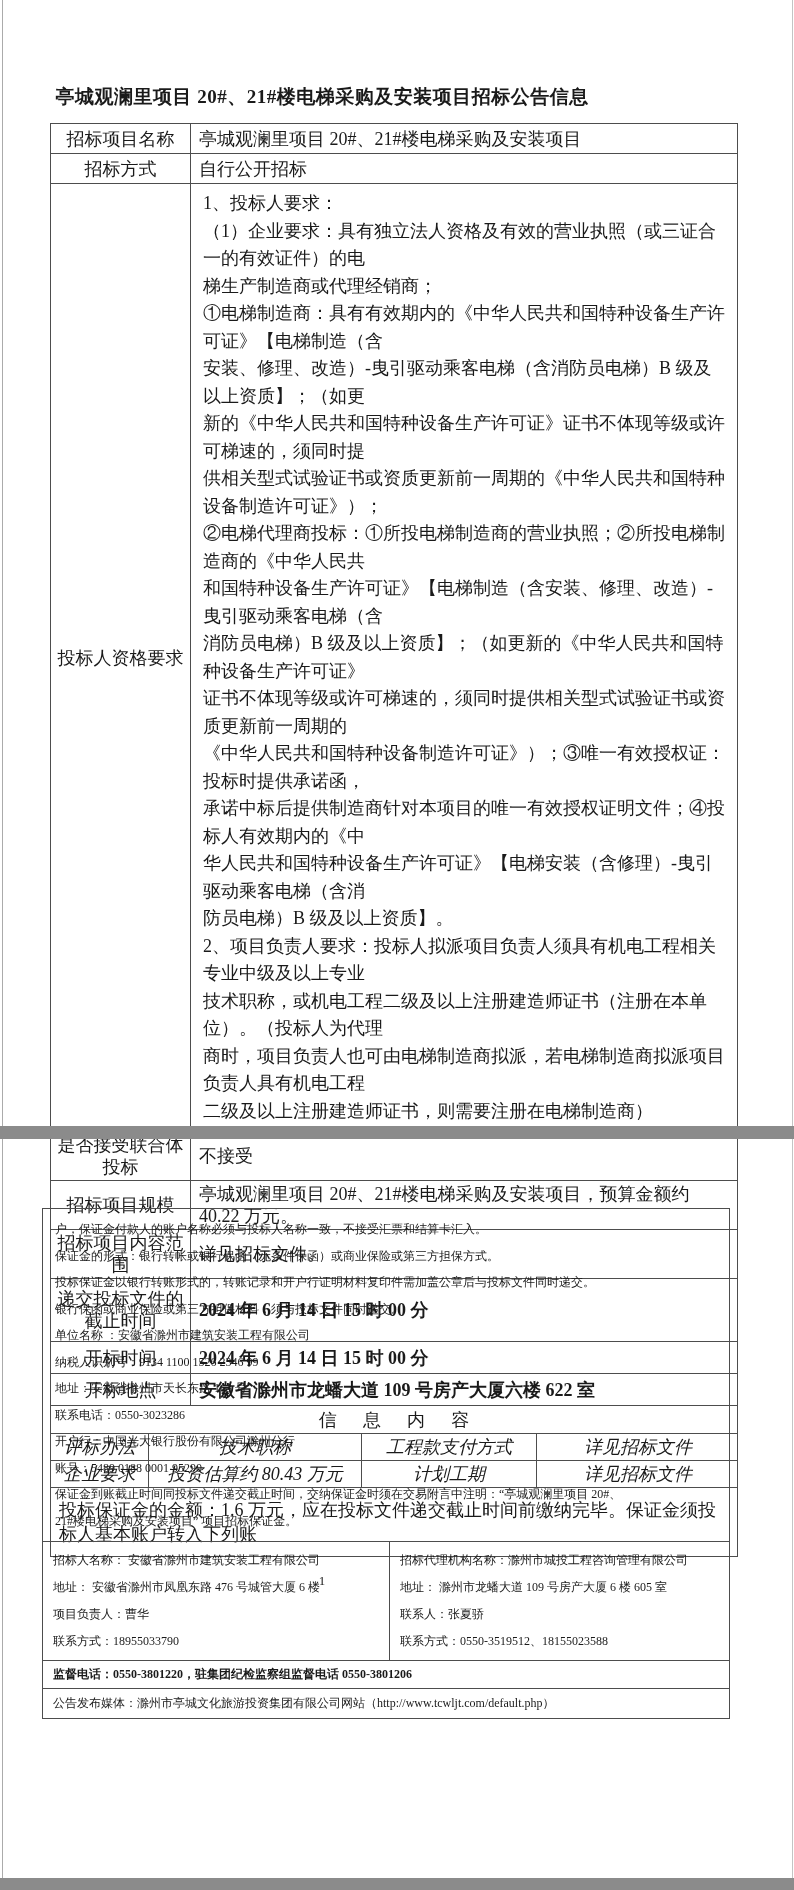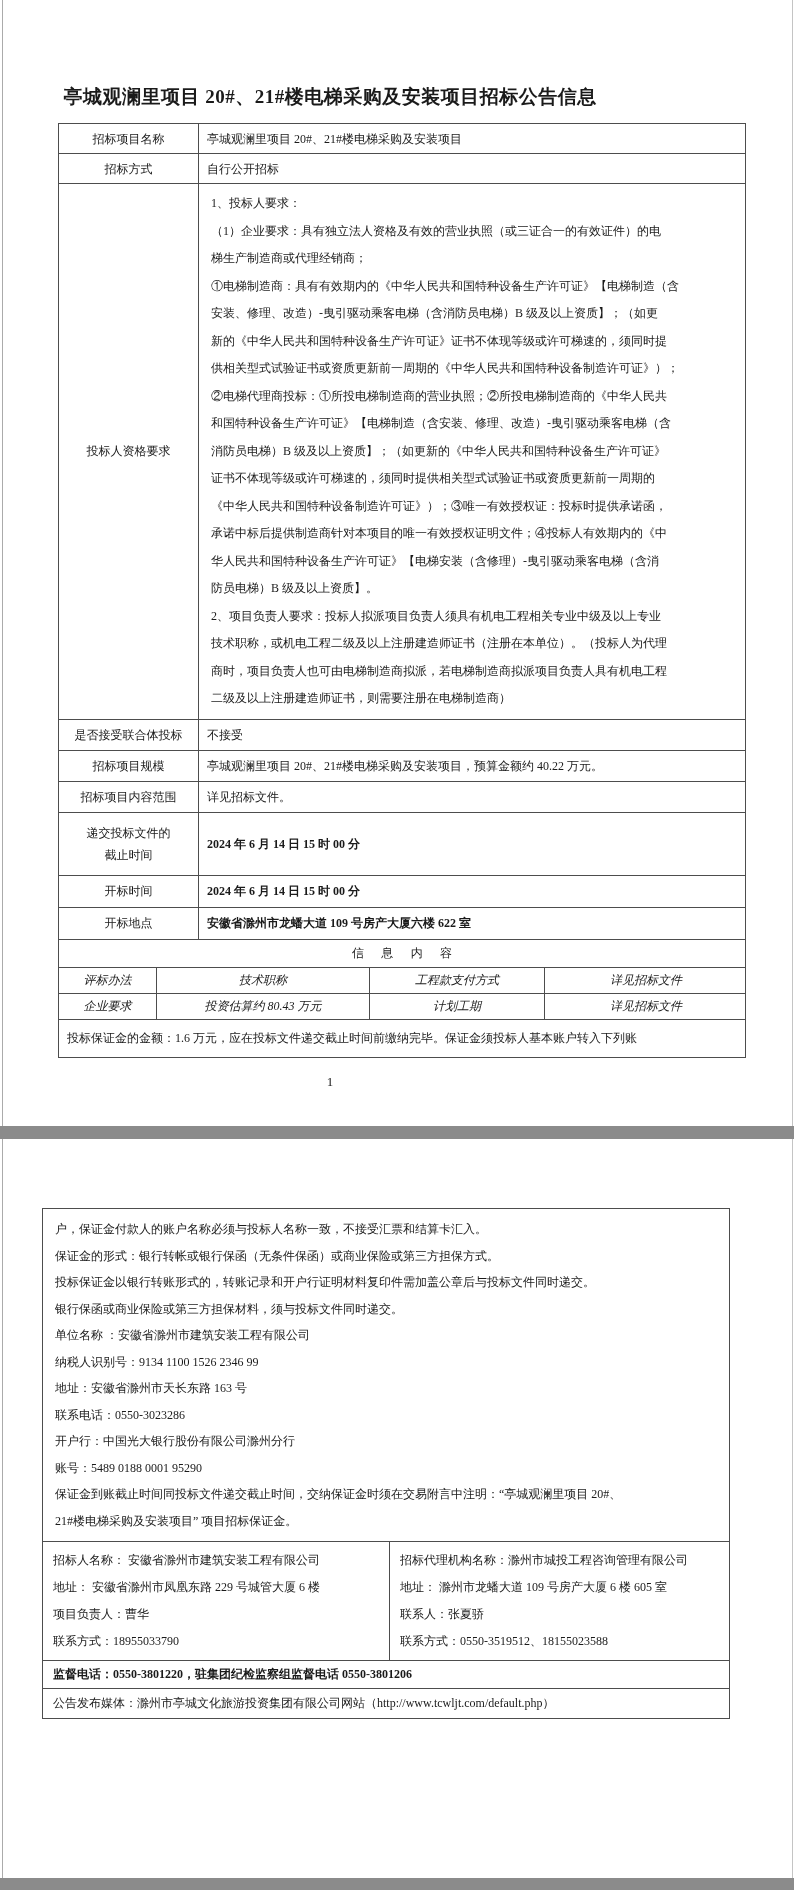--- a/index.html
+++ b/index.html
@@ -5,24 +5,24 @@
   * { margin:0; padding:0; box-sizing:border-box; }
   html,body { width:794px; height:1890px; background:#ffffff; position:relative;
     font-family:"Liberation Serif","DejaVu Serif",serif; color:#1a1a1a; }
   .edge-line { position:absolute; top:0; height:1890px; width:1px; background:#ababab; }
   .edge-left { left:2px; }
   .edge-right { right:1px; background:#c4c4c4; }
   .separator { position:absolute; left:0; width:794px; background:#8b8b8b; }
   .sep-1 { top:1126px; height:13px; }
   .sep-2 { top:1878px; height:12px; }
 
-  .page1 { position:absolute; top:0; left:16px; width:628px; }
+  .page1 { position:absolute; top:0; left:8px; width:628px; }
   .doc-title { margin-top:84px; text-align:center; font-size:19px; font-weight:bold; letter-spacing:0.5px; }
 
-  .tbl { margin:13px auto 0 42px; width:688px; border:1px solid #4d4d4d; font-size:12px; }
+  .tbl { margin:13px auto 0 42px; width:688px; border:1px solid #4d4d4d; font-size:18px; }
   .t-row { display:grid; grid-template-columns:140px 1fr; border-top:1px solid #4d4d4d; }
   .t-row:first-child { border-top:none; }
   .t-label { border-right:1px solid #4d4d4d; display:flex; align-items:center; justify-content:center;
     text-align:center; padding:2px 4px; white-space:pre-line; line-height:22px; }
   .t-value { display:flex; align-items:center; padding:2px 8px; line-height:22px; }
   .h29 { min-height:29px; } .h30 { min-height:30px; } .h31 { min-height:31px; }
   .h62 { min-height:62px; } .h28 { min-height:28px; }
   .v-bold { font-weight:bold; }
   .qual { display:block; padding:6px 10px 6px 12px; line-height:27.5px; white-space:pre-line; }
 
@@ -143,21 +143,21 @@
 纳税人识别号：9134 1100 1526 2346 99
 地址：安徽省滁州市天长东路 163 号
 联系电话：0550-3023286
 开户行：中国光大银行股份有限公司滁州分行
 账号：5489 0188 0001 95290
 保证金到账截止时间同投标文件递交截止时间，交纳保证金时须在交易附言中注明：“亭城观澜里项目 20#、
 21#楼电梯采购及安装项目” 项目招标保证金。</div>
 
   <div class="contact-grid">
     <div class="contact-col left">招标人名称：  安徽省滁州市建筑安装工程有限公司
-地址：  安徽省滁州市凤凰东路 229 号城管大厦 6 楼
+地址：  安徽省滁州市凤凰东路 476 号城管大厦 6 楼
 项目负责人：曹华
 联系方式：18955033790</div>
     <div class="contact-col right">招标代理机构名称：滁州市城投工程咨询管理有限公司
 地址：  滁州市龙蟠大道 109 号房产大厦 6 楼 605 室
 联系人：张夏骄
 联系方式：0550-3519512、18155023588</div>
   </div>
 
   <div class="supervision">监督电话：0550-3801220，驻集团纪检监察组监督电话 0550-3801206</div>
   <div class="media">公告发布媒体：滁州市亭城文化旅游投资集团有限公司网站（http://www.tcwljt.com/default.php）</div>

